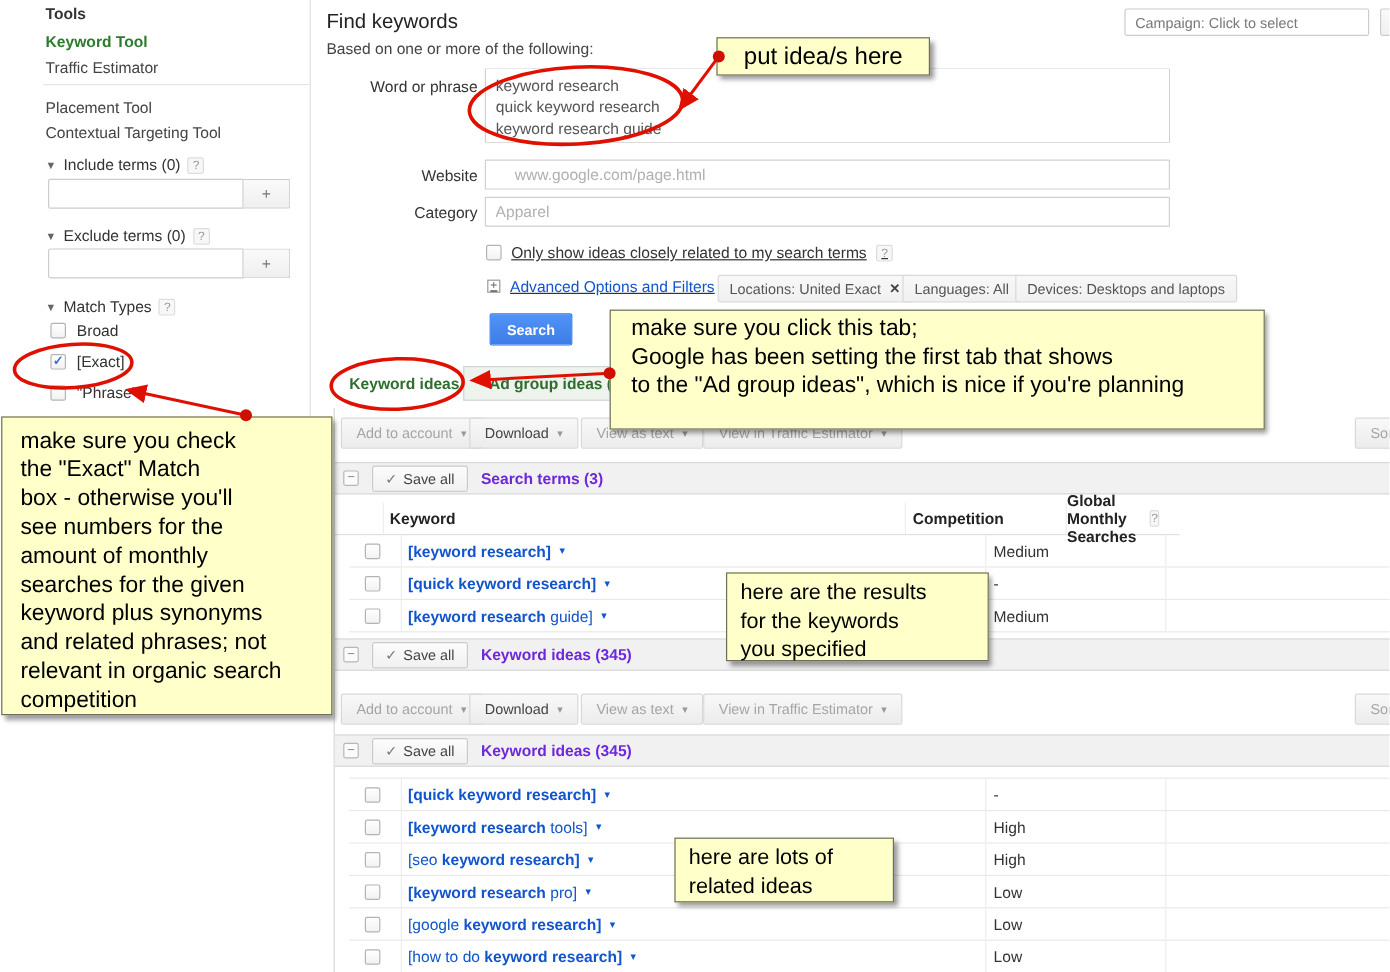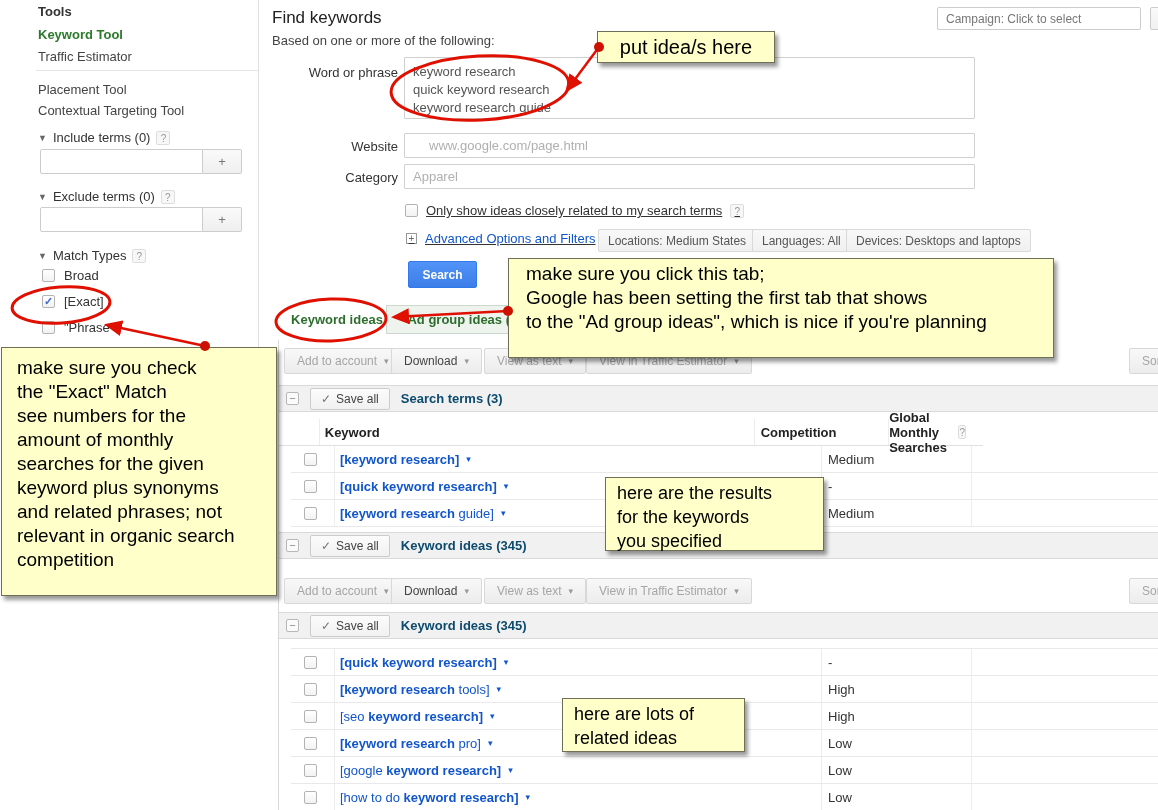--- a/index.html
+++ b/index.html
@@ -43,21 +43,21 @@
 
   
   .results { position: absolute; left: 278px; top: 340px; width: 880px; height: 470px; border-left: 1px solid #d8d8d8; }
   .gbtn { position: absolute; height: 26px; display: inline-flex; align-items: center; gap: 7px; padding: 0 12px; background: linear-gradient(#f8f8f8,#ececec); border: 1px solid #d8d8d8; border-radius: 2px; font-size: 12px; color: #444; white-space: nowrap; cursor: pointer; }
   .gbtn.dim { color: #a5a5a5; }
   .gbtn .caret { font-size: 9px; color: #999; }
   .secbar { position: absolute; left: 0; width: 880px; height: 27px; background: #f1f1f1; border-top: 1px solid #d9d9d9; border-bottom: 1px solid #d9d9d9; display: flex; align-items: center; gap: 11px; padding-left: 7px; }
   .minus-box { display: inline-block; width: 13px; height: 13px; border: 1px solid #b7b7b7; border-radius: 2px; background: #fbfbfb; color: #888; font-size: 11px; line-height: 11px; text-align: center; cursor: pointer; }
   .save-btn { height: 22px; display: inline-flex; align-items: center; gap: 5px; padding: 0 10px; background: linear-gradient(#fcfcfc,#f1f1f1); border: 1px solid #ccc; border-radius: 2px; font-size: 12px; color: #444; cursor: pointer; }
   .save-btn .chk { color: #777; font-size: 12px; }
-  .sec-title { font-weight: bold; color: #0c4a6e; font-size: 13px; }
+  .sec-title { font-weight: bold; color: #6d28d9; font-size: 13px; }
   .thead { position: absolute; left: 0; width: 704px; height: 27px; display: flex; align-items: center; border-bottom: 1px solid #e0e0e0; }
   .trow { display: flex; align-items: center; height: 27px; border-bottom: 1px solid #e9e9e9; }
   .tbody { position: absolute; left: 12px; width: 1012px; }
   .tbody.topline { border-top: 1px solid #e9e9e9; }
   .tcell { height: 100%; display: flex; align-items: center; }
   .cb-cell { width: 44px; border-right: 1px solid #ededed; padding-left: 13px; }
   .kw-cell { width: 487px; border-right: 1px solid #ededed; padding-left: 5px; gap: 7px; }
   .comp-cell { width: 150px; border-right: 1px solid #ededed; padding-left: 6px; color: #333; }
   .num-cell { flex: 1; justify-content: flex-end; padding-right: 17px; color: #333; gap: 5px; }
   .th-label { font-weight: bold; color: #222; }
@@ -146,21 +146,21 @@
     <span class="cb"></span>
     <span>Only show ideas closely related to my search terms</span>
     <span class="help">?</span>
   </div>
 
   <div class="abs inline-row" style="left:406px;top:231px;">
     <span class="expander">+</span>
     <span class="adv-link">Advanced Options and Filters</span>
   </div>
   <div class="chip" style="left:598px;top:229px;">
-    <span>Locations: Medium States</span>
+    <span>Locations: United Exact</span>
     <span class="x">✕</span>
   </div>
   <div class="chip" style="left:752px;top:229px;">
     <span>Languages: All</span>
   </div>
   <div class="chip" style="left:846px;top:229px;">
     <span>Devices: Desktops and laptops</span>
   </div>
 
   <button class="search-btn">Search</button>
@@ -356,20 +356,21 @@
         </div>
       </div>
   </div>
 
   <div class="callout co-put">
       <div class="line">put idea/s here</div>
     </div>
   <div class="callout co-left">
       <div class="line">make sure you check</div>
       <div class="line">the "Exact" Match</div>
+      <div class="line">box - otherwise you'll</div>
       <div class="line">see numbers for the</div>
       <div class="line">amount of monthly</div>
       <div class="line">searches for the given</div>
       <div class="line">keyword plus synonyms</div>
       <div class="line">and related phrases; not</div>
       <div class="line">relevant in organic search</div>
       <div class="line">competition</div>
     </div>
   <div class="callout co-tab">
       <div class="line">make sure you click this tab;</div>

